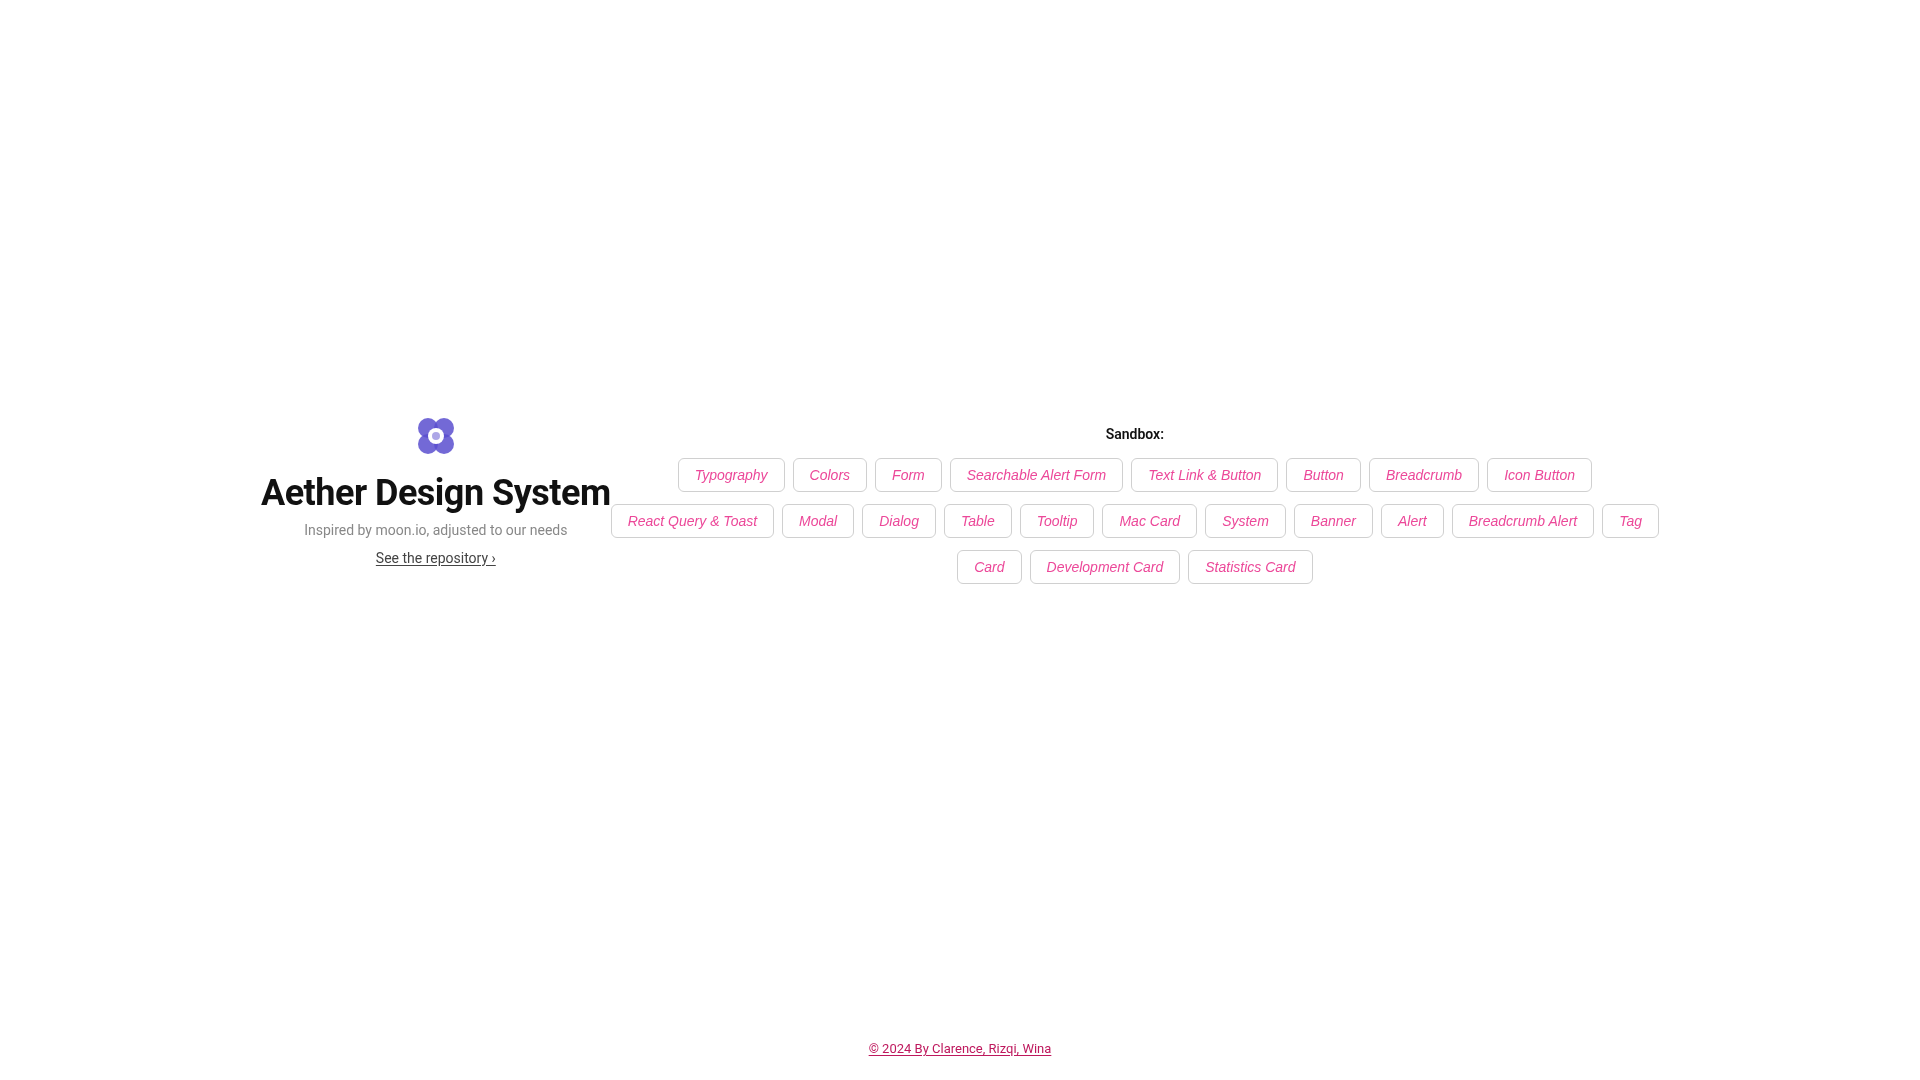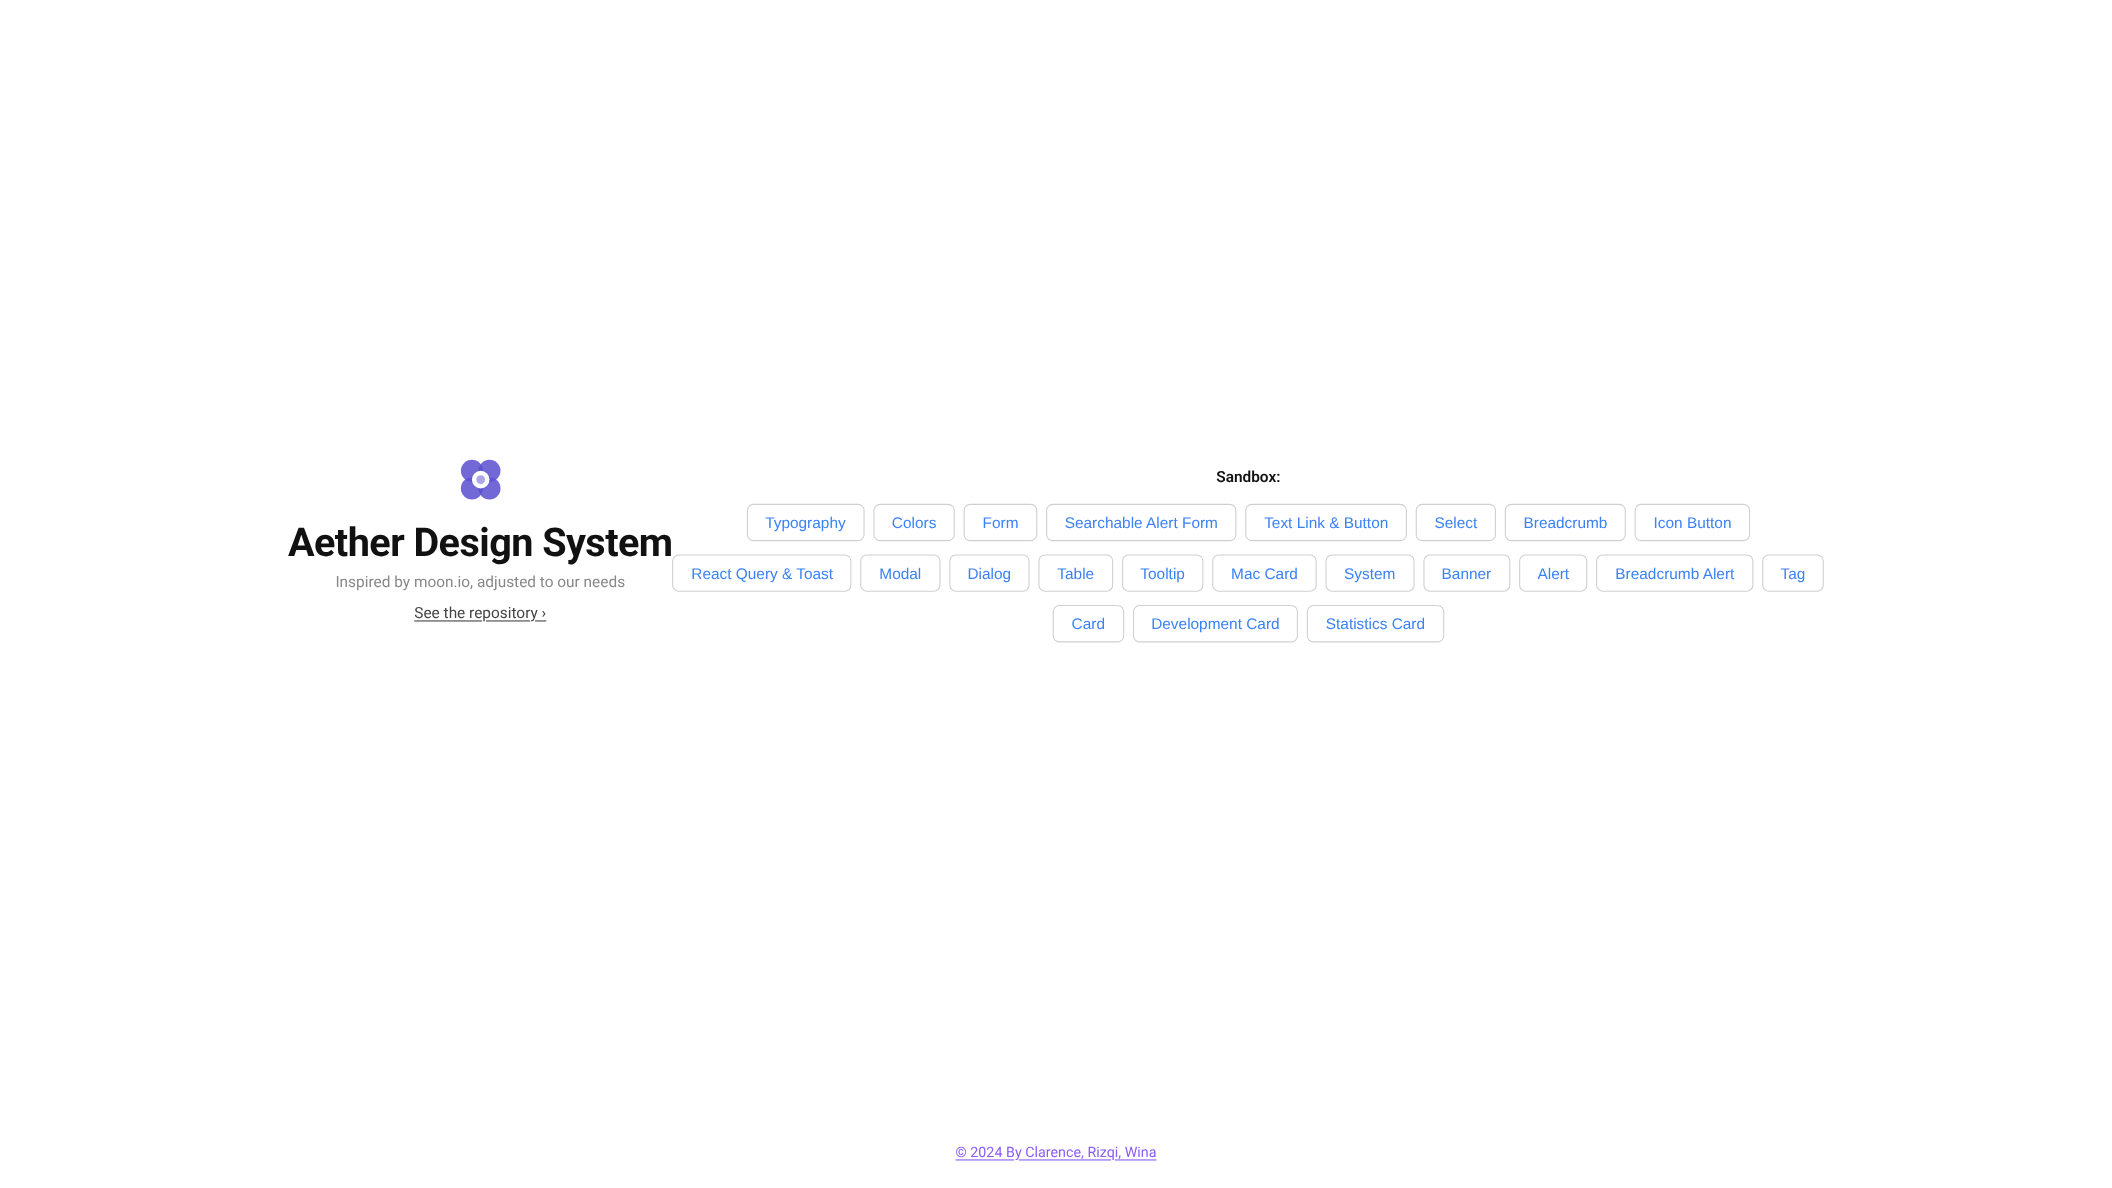--- a/index.html
+++ b/index.html
@@ -89,31 +89,32 @@
       justify-content: center;
       gap: 8px;
     }
 
     .sandbox-btn {
       padding: 8px 16px;
       border: 1.5px solid #d0d0d0;
       border-radius: 6px;
       background: #ffffff;
       font-size: 14px;
-      color: #3b82f6;
+      color: #ec4899;
       cursor: pointer;
       white-space: nowrap;
       transition: background 0.15s, border-color 0.15s;
+      font-style: italic;
     }
 
     footer {
       text-align: center;
       padding: 32px 16px 24px;
       font-size: 13px;
-      color: #8b5cf6;
+      color: #be185d;
     }
 
     footer span {
       text-decoration: underline;
       text-underline-offset: 2px;
     }
   </style>
 </head>
 <body>
 
@@ -137,21 +138,21 @@
 
   <div class="sandbox-section">
     <span class="sandbox-label">Sandbox:</span>
     <div class="button-rows" id="button-rows-container">
     <div class="button-row">
           <button class="sandbox-btn">Typography</button>
           <button class="sandbox-btn">Colors</button>
           <button class="sandbox-btn">Form</button>
           <button class="sandbox-btn">Searchable Alert Form</button>
           <button class="sandbox-btn">Text Link &amp; Button</button>
-          <button class="sandbox-btn">Select</button>
+          <button class="sandbox-btn">Button</button>
           <button class="sandbox-btn">Breadcrumb</button>
           <button class="sandbox-btn">Icon Button</button>
         </div>
         <div class="button-row">
           <button class="sandbox-btn">React Query &amp; Toast</button>
           <button class="sandbox-btn">Modal</button>
           <button class="sandbox-btn">Dialog</button>
           <button class="sandbox-btn">Table</button>
           <button class="sandbox-btn">Tooltip</button>
           <button class="sandbox-btn">Mac Card</button>

